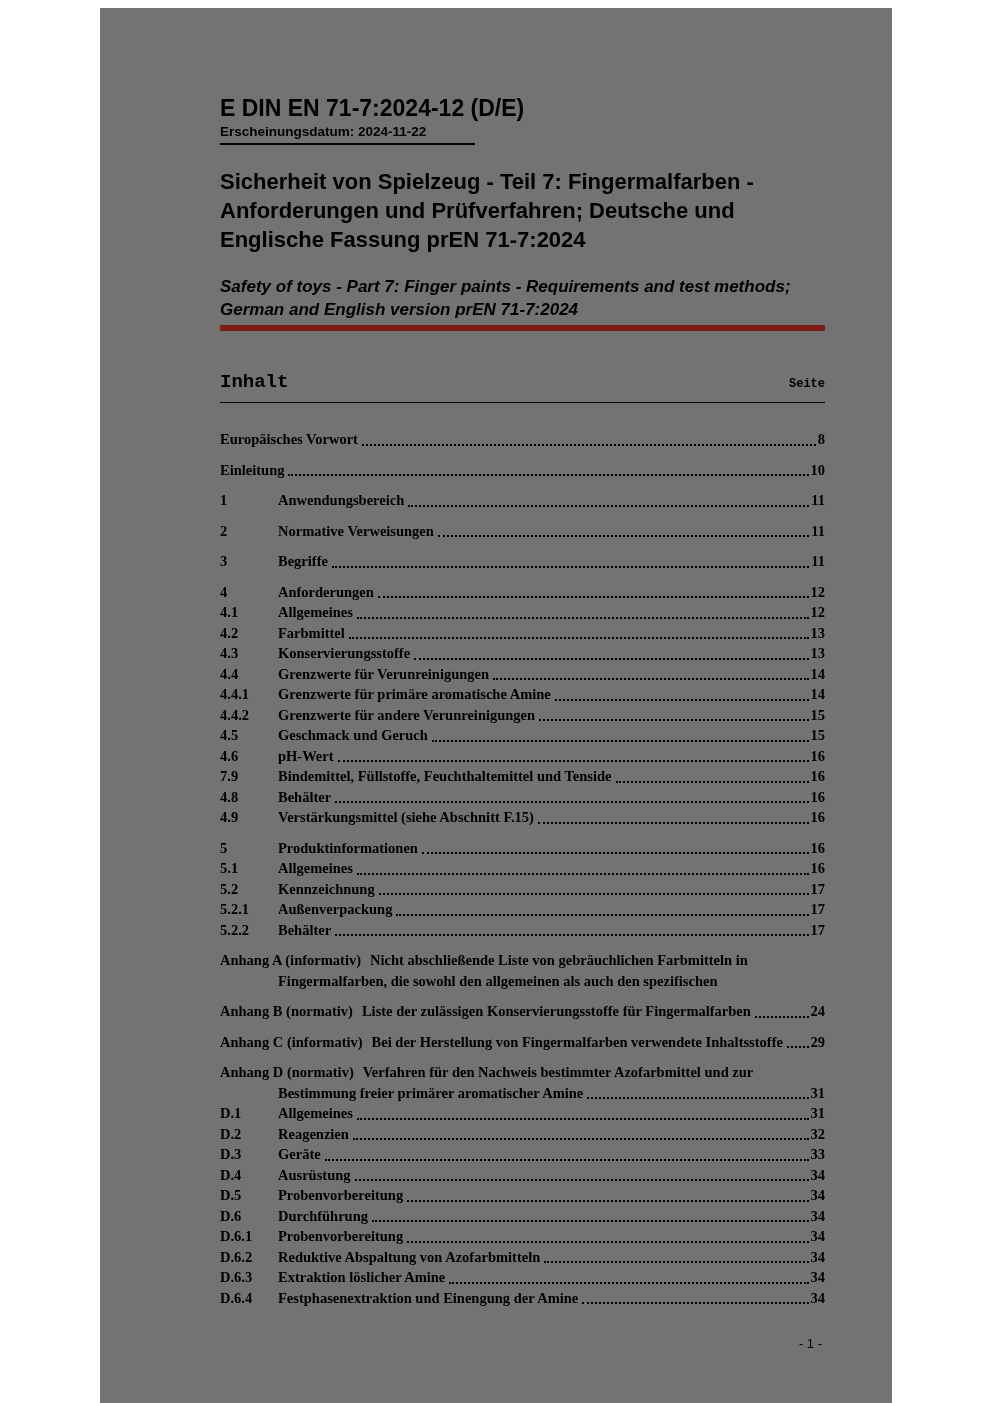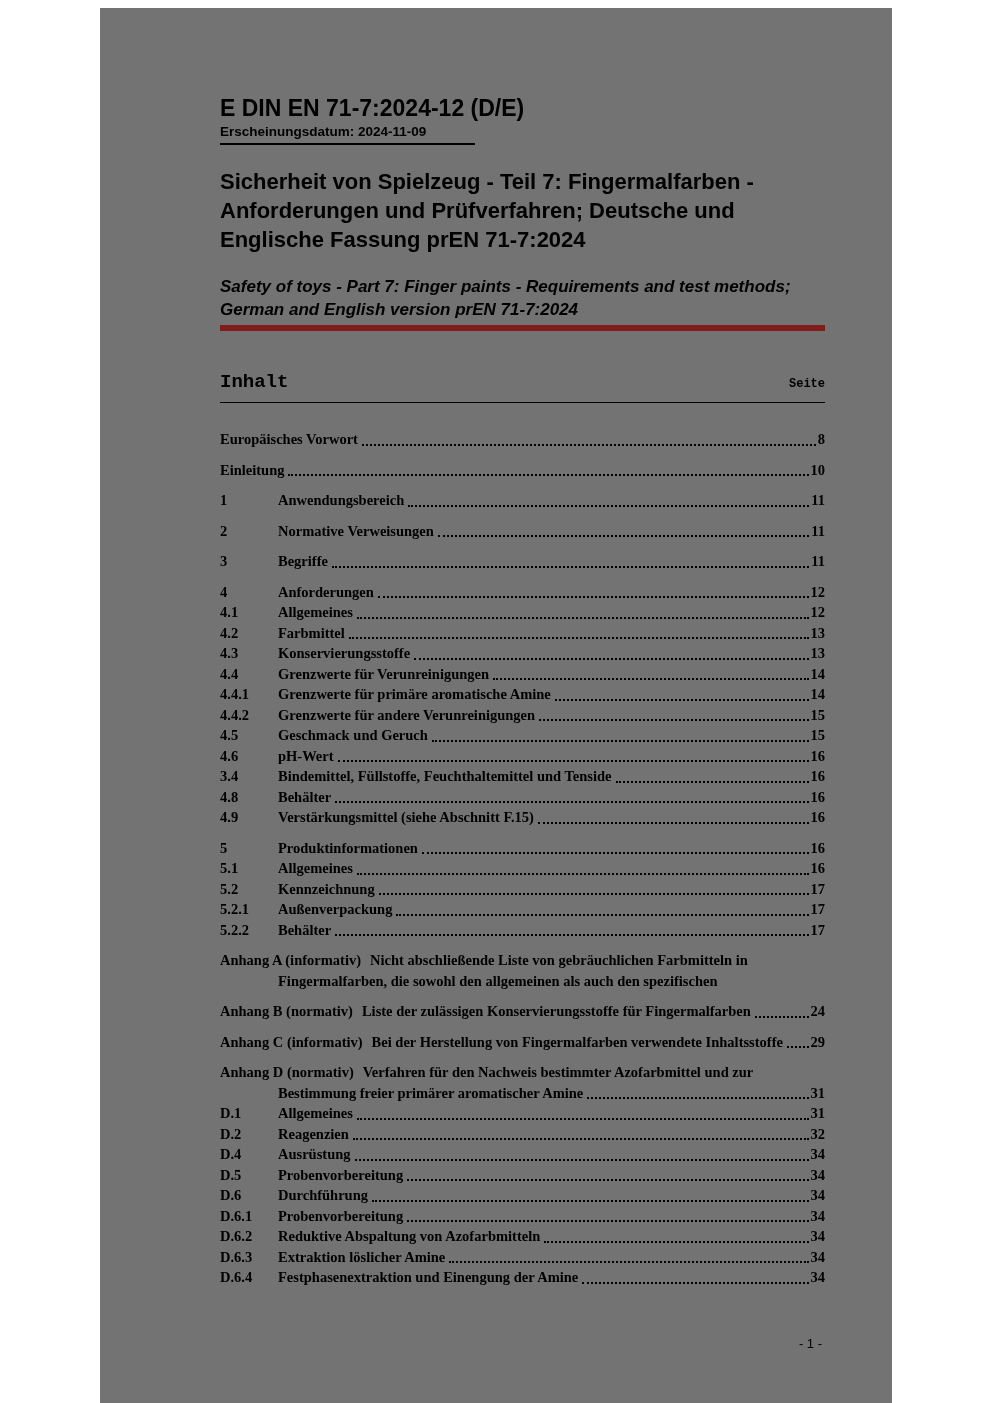--- a/index.html
+++ b/index.html
@@ -88,21 +88,21 @@
     color: #000;
   }
 </style>
 </head>
 <body>
 
 <div class="page">
 
   <div class="header">
     <h1 class="doc-number">E DIN EN 71-7:2024-12 (D/E)</h1>
-    <div class="pubdate">Erscheinungsdatum: 2024-11-09</div>
+    <div class="pubdate">Erscheinungsdatum: 2024-11-22</div>
     <p class="title-de">Sicherheit von Spielzeug - Teil 7: Fingermalfarben - Anforderungen und Prüfverfahren; Deutsche und Englische Fassung prEN 71-7:2024</p>
     <p class="title-en">Safety of toys - Part 7: Finger paints - Requirements and test methods; German and English version prEN 71-7:2024</p>
   </div>
 
   <div class="toc-header">
     <span class="toc-heading">Inhalt</span>
     <span class="toc-seite">Seite</span>
   </div>
 
   <div class="toc-list" id="toc-list">
@@ -211,21 +211,21 @@
       <div class="toc-entry">
         <div class="toc-line">
           <span class="toc-num">4.6</span>
           <span class="toc-title">pH-Wert</span>
           <span class="leader"></span>
           <span class="toc-page">16</span>
         </div>
       </div>
       <div class="toc-entry">
         <div class="toc-line">
-          <span class="toc-num">3.4</span>
+          <span class="toc-num">7.9</span>
           <span class="toc-title">Bindemittel, Füllstoffe, Feuchthaltemittel und Tenside</span>
           <span class="leader"></span>
           <span class="toc-page">16</span>
         </div>
       </div>
       <div class="toc-entry">
         <div class="toc-line">
           <span class="toc-num">4.8</span>
           <span class="toc-title">Behälter</span>
           <span class="leader"></span>
@@ -323,20 +323,28 @@
           <span class="leader"></span>
           <span class="toc-page">31</span>
         </div>
       </div>
       <div class="toc-entry">
         <div class="toc-line">
           <span class="toc-num">D.2</span>
           <span class="toc-title">Reagenzien</span>
           <span class="leader"></span>
           <span class="toc-page">32</span>
+        </div>
+      </div>
+      <div class="toc-entry">
+        <div class="toc-line">
+          <span class="toc-num">D.3</span>
+          <span class="toc-title">Geräte</span>
+          <span class="leader"></span>
+          <span class="toc-page">33</span>
         </div>
       </div>
       <div class="toc-entry">
         <div class="toc-line">
           <span class="toc-num">D.4</span>
           <span class="toc-title">Ausrüstung</span>
           <span class="leader"></span>
           <span class="toc-page">34</span>
         </div>
       </div>

